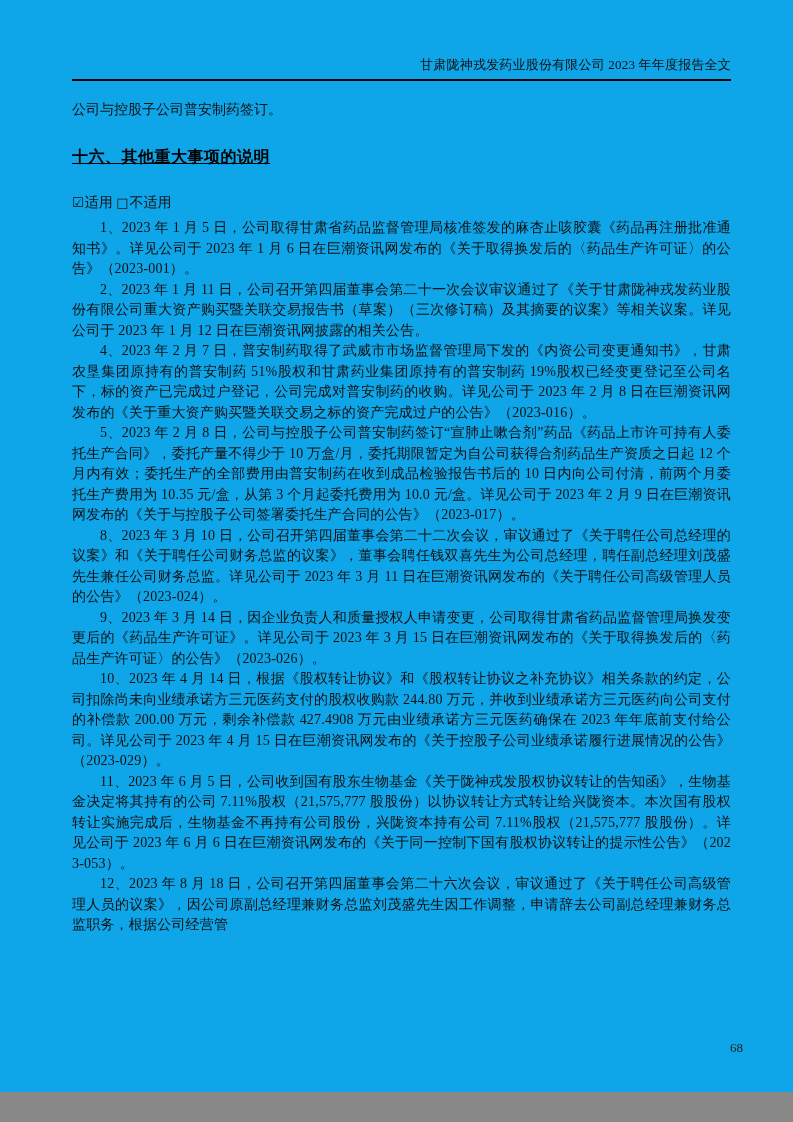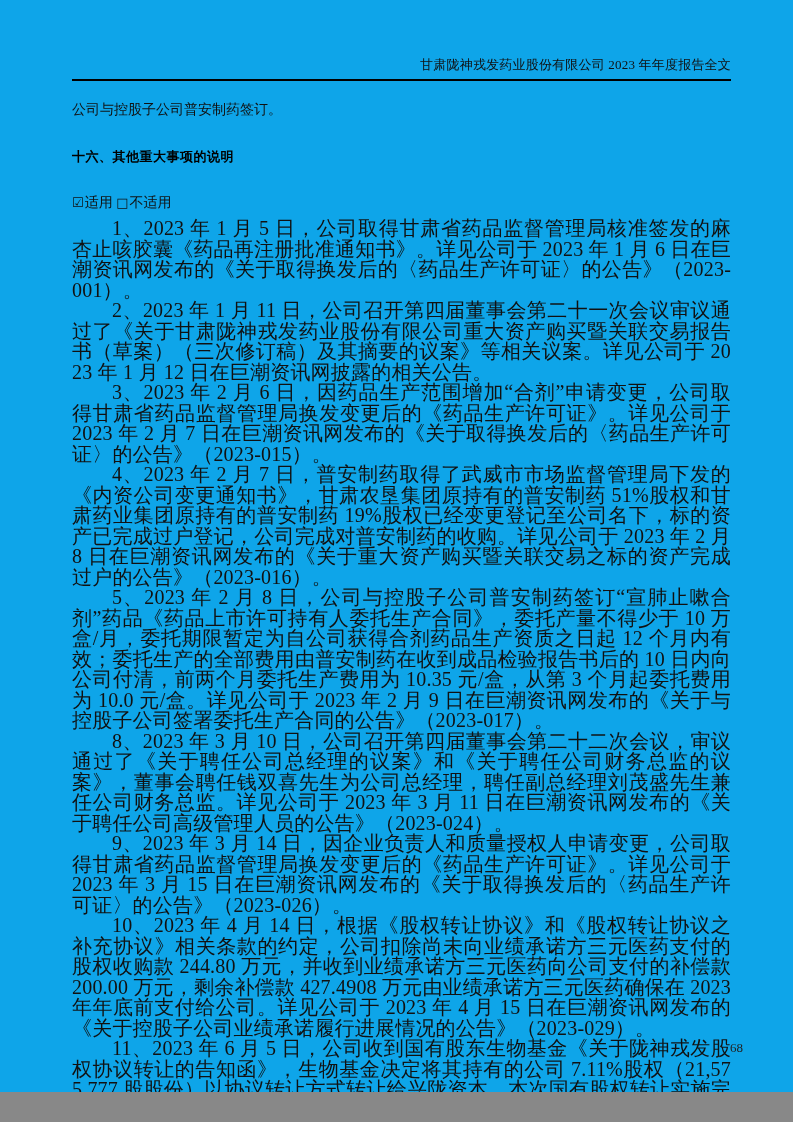--- a/index.html
+++ b/index.html
@@ -35,43 +35,44 @@
   }
   .intro {
     margin: 19px 0 0 0;
     font-size: 14px;
     line-height: 20px;
   }
   .section-title {
     margin: 26px 0 0 0;
     font-family: "Liberation Sans", "DejaVu Sans", sans-serif;
     font-weight: 700;
-    font-size: 13px;
+    font-size: 16px;
     line-height: 22px;
     letter-spacing: 0.5px;
     color: #000000;
+    text-decoration: underline;
   }
   .applicability {
     margin: 25px 0 0 0;
     font-size: 14px;
     line-height: 20px;
   }
   .applicability .chk {
     font-family: "DejaVu Sans", sans-serif;
     font-size: 13px;
     margin-right: 1px;
   }
   .applicability .opt + .opt {
   }
   .paragraphs {
     margin-top: 5px;
   }
   .paragraphs p {
     margin: 0;
-    font-size: 20px;
+    font-size: 14px;
     line-height: 20.5px;
     text-align: justify;
     text-indent: 2em;
     letter-spacing: 0.2px;
     word-break: break-all;
   }
   .page-number {
     position: absolute;
     top: 1040px;
     right: 50px;
@@ -92,21 +93,20 @@
     <h2 class="section-title">十六、其他重大事项的说明</h2>
 
     <div class="applicability">
       <span class="opt"><span class="chk">☑</span><span>适用</span></span>
       <span class="opt"><span class="chk">□</span><span>不适用</span></span>
     </div>
 
     <div class="paragraphs">
         <p>1、2023 年 1 月 5 日，公司取得甘肃省药品监督管理局核准签发的麻杏止咳胶囊《药品再注册批准通知书》。详见公司于 2023 年 1 月 6 日在巨潮资讯网发布的《关于取得换发后的〈药品生产许可证〉的公告》（2023-001）。</p>
         <p>2、2023 年 1 月 11 日，公司召开第四届董事会第二十一次会议审议通过了《关于甘肃陇神戎发药业股份有限公司重大资产购买暨关联交易报告书（草案）（三次修订稿）及其摘要的议案》等相关议案。详见公司于 2023 年 1 月 12 日在巨潮资讯网披露的相关公告。</p>
-        <p>3、2023 年 2 月 6 日，因药品生产范围增加“合剂”申请变更，公司取得甘肃省药品监督管理局换发变更后的《药品生产许可证》。详见公司于 2023 年 2 月 7 日在巨潮资讯网发布的《关于取得换发后的〈药品生产许可证〉的公告》（2023-015）。</p>
         <p>4、2023 年 2 月 7 日，普安制药取得了武威市市场监督管理局下发的《内资公司变更通知书》，甘肃农垦集团原持有的普安制药 51%股权和甘肃药业集团原持有的普安制药 19%股权已经变更登记至公司名下，标的资产已完成过户登记，公司完成对普安制药的收购。详见公司于 2023 年 2 月 8 日在巨潮资讯网发布的《关于重大资产购买暨关联交易之标的资产完成过户的公告》（2023-016）。</p>
         <p>5、2023 年 2 月 8 日，公司与控股子公司普安制药签订“宣肺止嗽合剂”药品《药品上市许可持有人委托生产合同》，委托产量不得少于 10 万盒/月，委托期限暂定为自公司获得合剂药品生产资质之日起 12 个月内有效；委托生产的全部费用由普安制药在收到成品检验报告书后的 10 日内向公司付清，前两个月委托生产费用为 10.35 元/盒，从第 3 个月起委托费用为 10.0 元/盒。详见公司于 2023 年 2 月 9 日在巨潮资讯网发布的《关于与控股子公司签署委托生产合同的公告》（2023-017）。</p>
         <p>8、2023 年 3 月 10 日，公司召开第四届董事会第二十二次会议，审议通过了《关于聘任公司总经理的议案》和《关于聘任公司财务总监的议案》，董事会聘任钱双喜先生为公司总经理，聘任副总经理刘茂盛先生兼任公司财务总监。详见公司于 2023 年 3 月 11 日在巨潮资讯网发布的《关于聘任公司高级管理人员的公告》（2023-024）。</p>
         <p>9、2023 年 3 月 14 日，因企业负责人和质量授权人申请变更，公司取得甘肃省药品监督管理局换发变更后的《药品生产许可证》。详见公司于 2023 年 3 月 15 日在巨潮资讯网发布的《关于取得换发后的〈药品生产许可证〉的公告》（2023-026）。</p>
         <p>10、2023 年 4 月 14 日，根据《股权转让协议》和《股权转让协议之补充协议》相关条款的约定，公司扣除尚未向业绩承诺方三元医药支付的股权收购款 244.80 万元，并收到业绩承诺方三元医药向公司支付的补偿款 200.00 万元，剩余补偿款 427.4908 万元由业绩承诺方三元医药确保在 2023 年年底前支付给公司。详见公司于 2023 年 4 月 15 日在巨潮资讯网发布的《关于控股子公司业绩承诺履行进展情况的公告》（2023-029）。</p>
         <p>11、2023 年 6 月 5 日，公司收到国有股东生物基金《关于陇神戎发股权协议转让的告知函》，生物基金决定将其持有的公司 7.11%股权（21,575,777 股股份）以协议转让方式转让给兴陇资本。本次国有股权转让实施完成后，生物基金不再持有公司股份，兴陇资本持有公司 7.11%股权（21,575,777 股股份）。详见公司于 2023 年 6 月 6 日在巨潮资讯网发布的《关于同一控制下国有股权协议转让的提示性公告》（2023-053）。</p>
         <p>12、2023 年 8 月 18 日，公司召开第四届董事会第二十六次会议，审议通过了《关于聘任公司高级管理人员的议案》，因公司原副总经理兼财务总监刘茂盛先生因工作调整，申请辞去公司副总经理兼财务总监职务，根据公司经营管</p>
       </div>
 
   </div>

